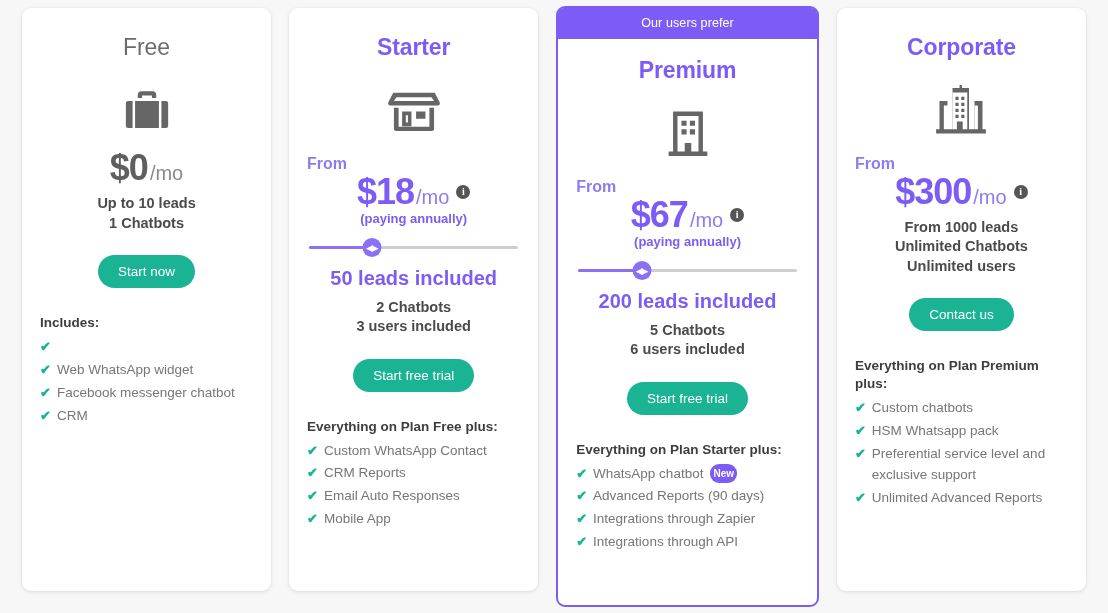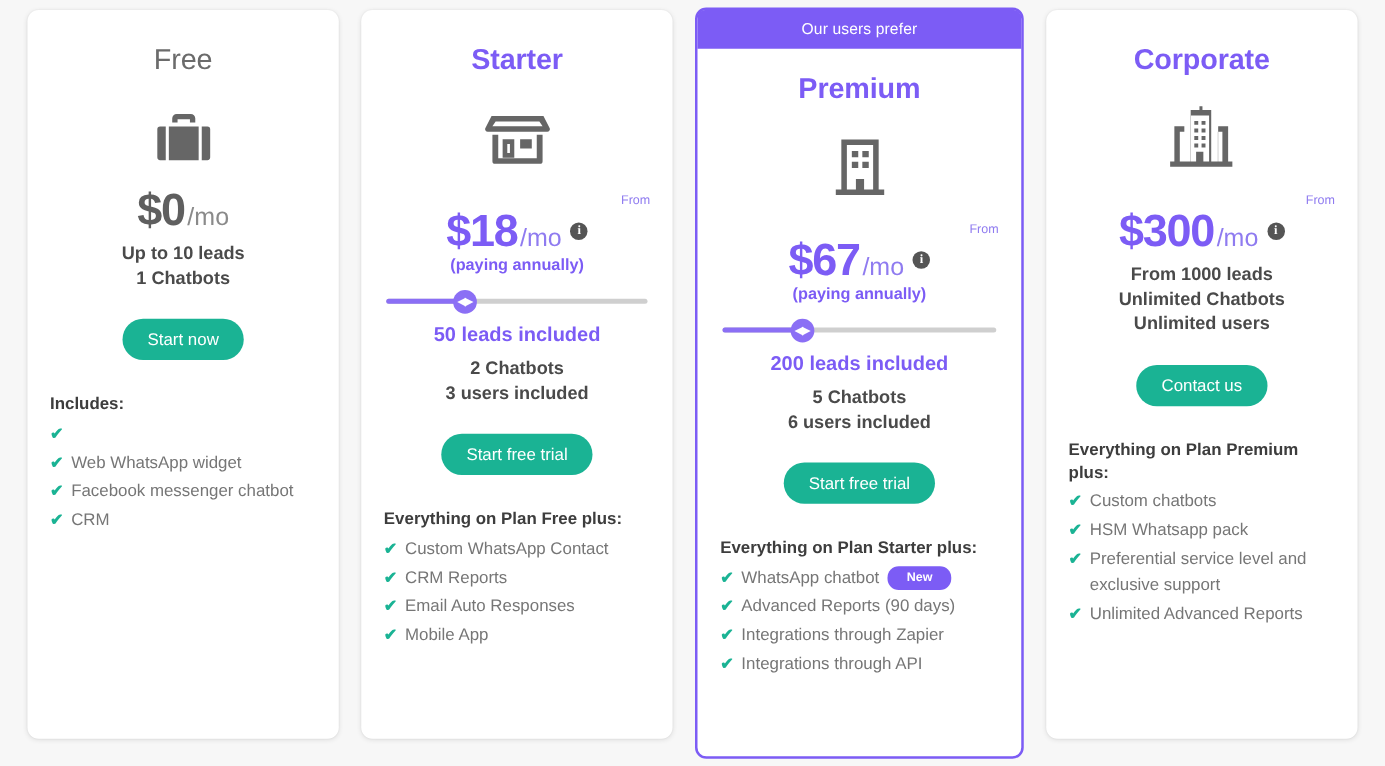--- a/index.html
+++ b/index.html
@@ -68,25 +68,26 @@
     display: flex;
     justify-content: center;
     align-items: center;
     height: 76px;
     margin-top: 12px;
   }
   .plan-icon svg { fill: #666666; }
 
   
   .from-label {
-    text-align: right;
+    text-align: left;
     color: #8f7bf0;
-    font-size: 10px;
+    font-size: 16px;
     margin-top: 6px;
     line-height: 1.1;
+    font-weight: bold;
   }
   .price-row {
     display: flex;
     justify-content: center;
     align-items: baseline;
     gap: 2px;
     line-height: 1;
     margin-top: 1px;
   }
   .price-amount {
@@ -156,21 +157,21 @@
     justify-content: center;
     transform: translateX(-50%);
     color: #ffffff;
     font-size: 9px;
     letter-spacing: -1px;
   }
 
   .leads-included {
     text-align: center;
     color: #7c5cf5;
-    font-size: 16px;
+    font-size: 20px;
     font-weight: 700;
     margin-top: 9px;
   }
 
   
   .specs {
     text-align: center;
     color: #4a4a4a;
     font-size: 14.5px;
     font-weight: 700;
@@ -217,21 +218,21 @@
     line-height: 1.6;
   }
   .feature-text { flex: 1; }
   .new-badge {
     display: inline-block;
     background: #7c5cf5;
     color: #ffffff;
     font-size: 10px;
     font-weight: 700;
     border-radius: 9px;
-    padding: 2px 15px;
+    padding: 2px 3px;
     margin-left: 7px;
     vertical-align: 1px;
   }
 </style>
 </head>
 <body>
 
 <div class="pricing-grid">
 
   <div class="card">

